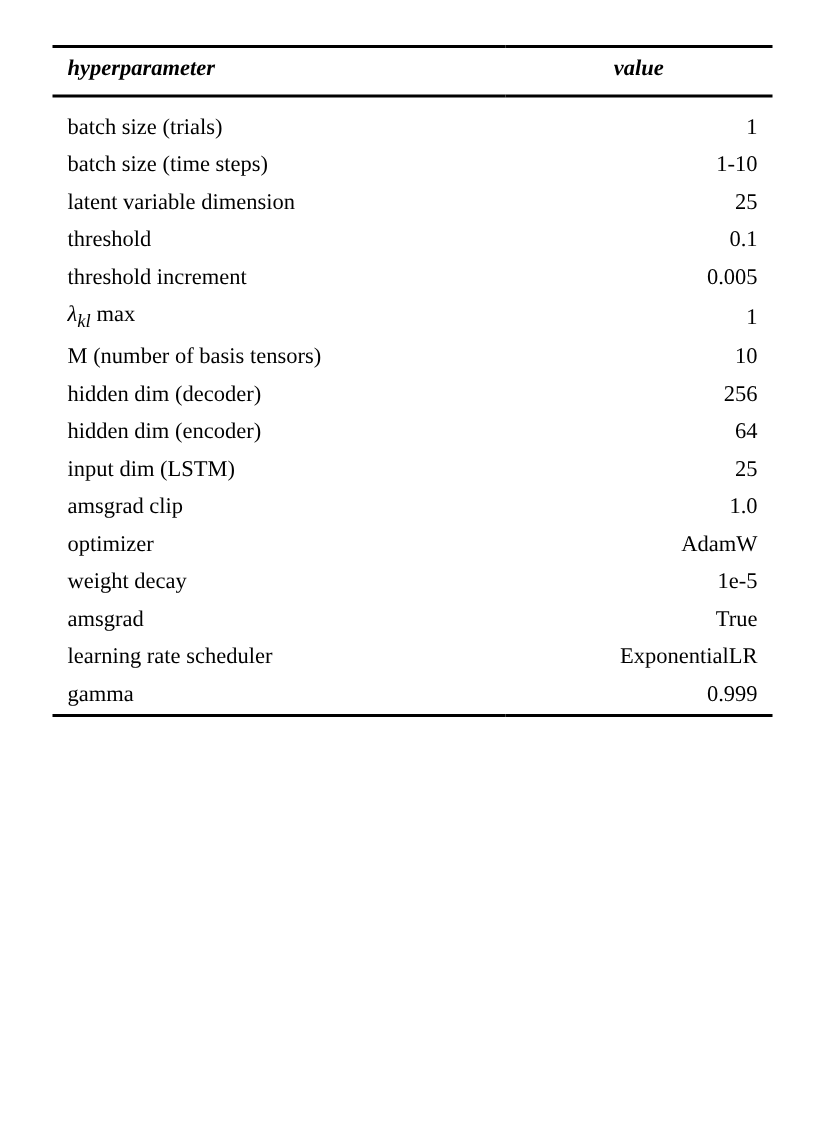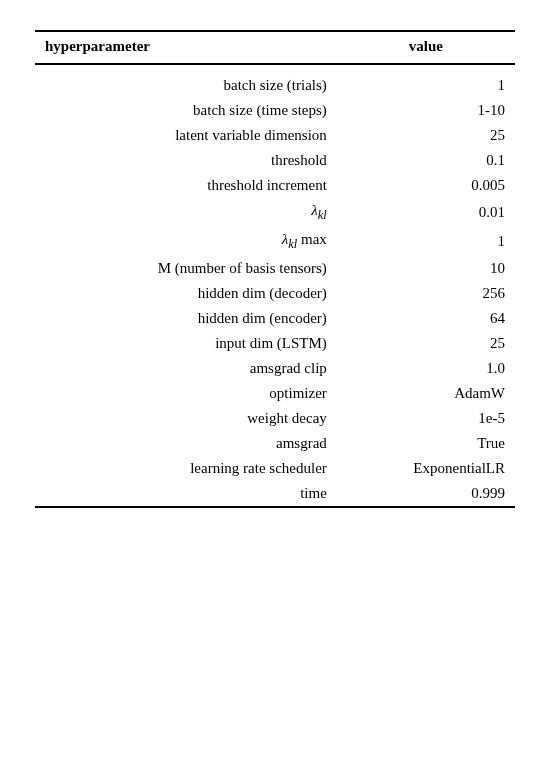--- a/index.html
+++ b/index.html
@@ -28,37 +28,38 @@
     table {
       width: 100%;
       border-collapse: collapse;
     }
 
     thead tr th {
       font-weight: bold;
       padding: 6px 10px 8px 10px;
       border-top: 2px solid #000;
       border-bottom: 2px solid #000;
+      font-style: italic;
     }
 
     thead tr th:first-child {
       text-align: left;
     }
 
     thead tr th:last-child {
       text-align: center;
     }
 
     tbody tr td {
       padding: 4px 10px;
       vertical-align: middle;
     }
 
     tbody tr td:first-child {
-      text-align: right;
+      text-align: left;
     }
 
     tbody tr td:last-child {
       text-align: right;
     }
 
     tfoot tr td {
       border-top: 2px solid #000;
       padding: 4px 10px;
     }
@@ -97,24 +98,20 @@
         </tr>
         <tr>
           <td>threshold</td>
           <td>0.1</td>
         </tr>
         <tr>
           <td>threshold increment</td>
           <td>0.005</td>
         </tr>
         <tr>
-          <td><i>λ</i><sub><i>kl</i></sub></td>
-          <td>0.01</td>
-        </tr>
-        <tr>
           <td><i>λ</i><sub><i>kl</i></sub> max</td>
           <td>1</td>
         </tr>
         <tr>
           <td>M (number of basis tensors)</td>
           <td>10</td>
         </tr>
         <tr>
           <td>hidden dim (decoder)</td>
           <td>256</td>
@@ -141,21 +138,21 @@
         </tr>
         <tr>
           <td>amsgrad</td>
           <td>True</td>
         </tr>
         <tr>
           <td>learning rate scheduler</td>
           <td>ExponentialLR</td>
         </tr>
         <tr>
-          <td>time</td>
+          <td>gamma</td>
           <td>0.999</td>
         </tr>
       </tbody>
   <tfoot>
         <tr>
           <td colspan="2"></td>
         </tr>
       </tfoot>
     </table>
 </div>

